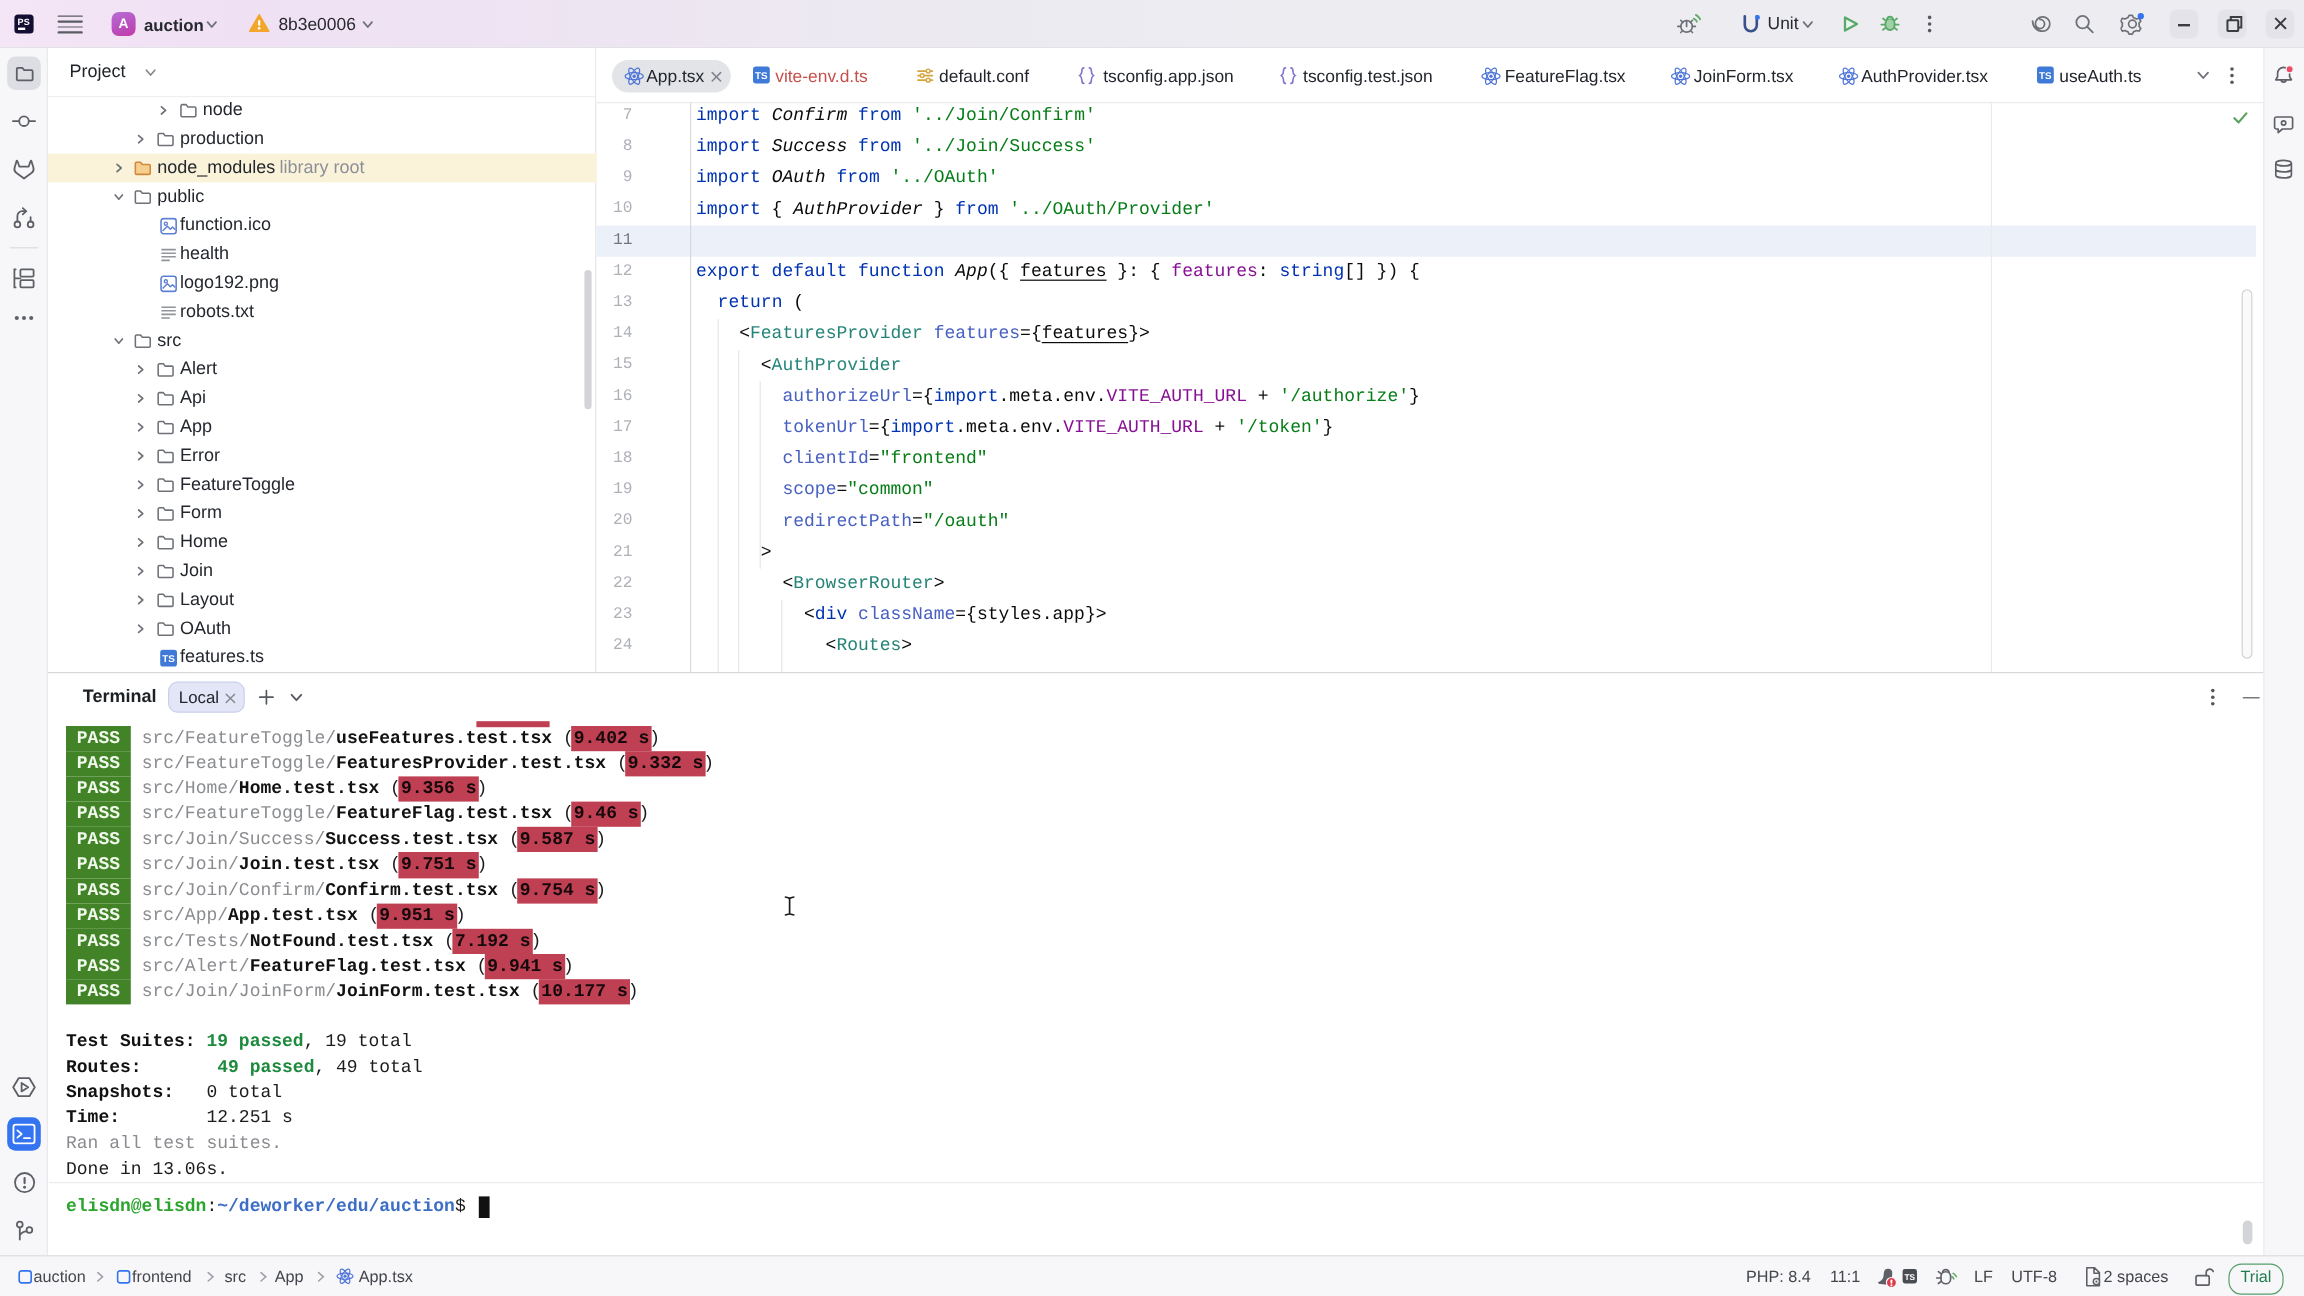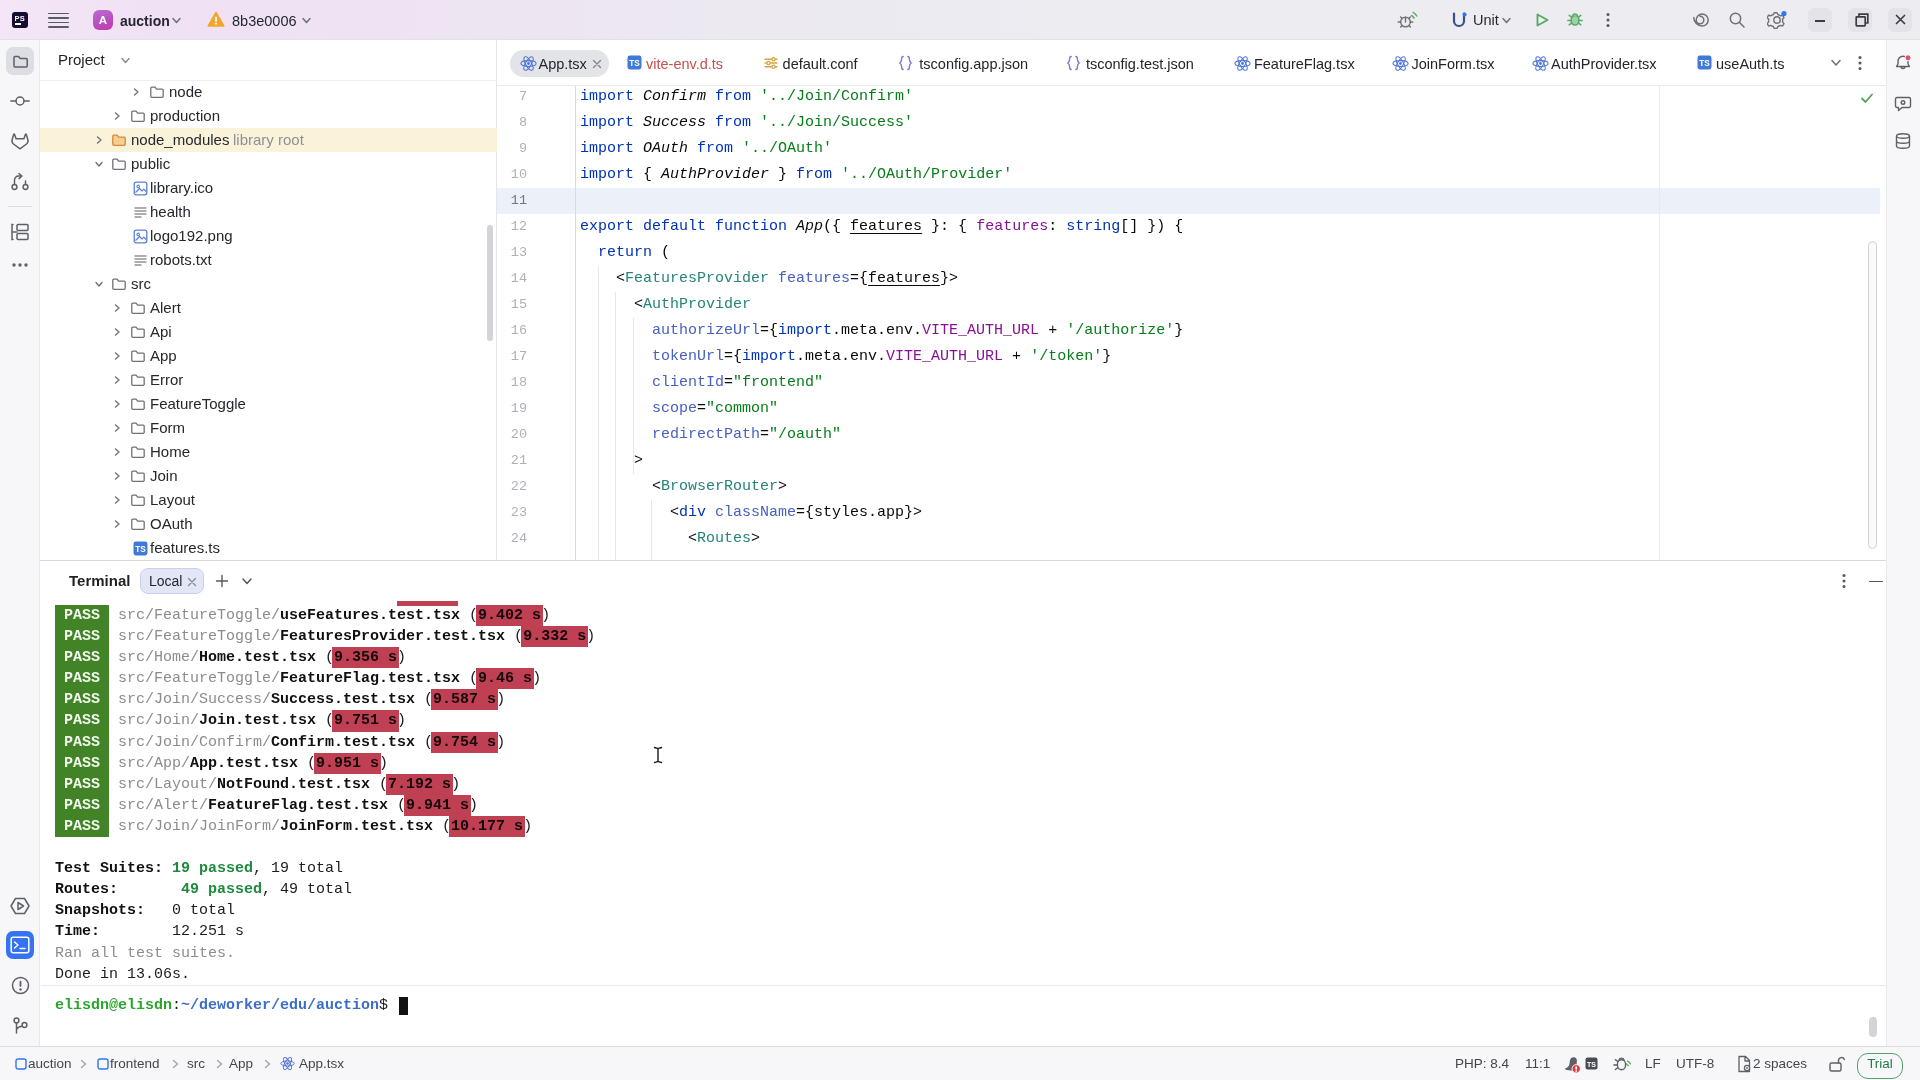--- a/index.html
+++ b/index.html
@@ -344,21 +344,21 @@
         <span class="lbl" style="left:91px;">public</span>
       </div>
   <div class="trow" style="top:136px;">
         <span style="position:absolute;left:93px;top:5px;">
           <svg width="15" height="15" viewBox="0 0 15 15">
             <rect x="1.2" y="1.2" width="12.6" height="12.6" rx="2" stroke="#5c7fd4" stroke-width="1.3" fill="none"></rect>
             <circle cx="5.2" cy="5.4" r="1.3" stroke="#5c7fd4" stroke-width="1.1" fill="none"></circle>
             <path d="M2.5 11.5 L6.5 7.5 L9 10 L10.8 8.2 L13 10.5" stroke="#5c7fd4" stroke-width="1.2" fill="none" stroke-linejoin="round"></path>
           </svg>
         </span>
-        <span class="lbl" style="left:110px;">library.ico</span>
+        <span class="lbl" style="left:110px;">function.ico</span>
       </div>
   <div class="trow" style="top:160px;">
         <span style="position:absolute;left:93px;top:5px;">
           <svg width="15" height="15" viewBox="0 0 15 15">
             <path d="M1.5 3 h12 M1.5 6 h12 M1.5 9 h12 M1.5 12 h7" stroke="#91949c" stroke-width="1.3" fill="none"></path>
           </svg>
         </span>
         <span class="lbl" style="left:110px;">health</span>
       </div>
   <div class="trow" style="top:184px;">
@@ -726,21 +726,21 @@
   </div>
   <div style="position:absolute;left:357px;top:40px;width:61px;height:5px;background:#bf3f53;"></div>
   <div id="term-pre"><span class="pb"> PASS </span> <span class="pth">src/FeatureToggle/</span><b>useFeatures.test.tsx</b> (<span class="tr">9.402 s</span>)
 <span class="pb"> PASS </span> <span class="pth">src/FeatureToggle/</span><b>FeaturesProvider.test.tsx</b> (<span class="tr">9.332 s</span>)
 <span class="pb"> PASS </span> <span class="pth">src/Home/</span><b>Home.test.tsx</b> (<span class="tr">9.356 s</span>)
 <span class="pb"> PASS </span> <span class="pth">src/FeatureToggle/</span><b>FeatureFlag.test.tsx</b> (<span class="tr">9.46 s</span>)
 <span class="pb"> PASS </span> <span class="pth">src/Join/Success/</span><b>Success.test.tsx</b> (<span class="tr">9.587 s</span>)
 <span class="pb"> PASS </span> <span class="pth">src/Join/</span><b>Join.test.tsx</b> (<span class="tr">9.751 s</span>)
 <span class="pb"> PASS </span> <span class="pth">src/Join/Confirm/</span><b>Confirm.test.tsx</b> (<span class="tr">9.754 s</span>)
 <span class="pb"> PASS </span> <span class="pth">src/App/</span><b>App.test.tsx</b> (<span class="tr">9.951 s</span>)
-<span class="pb"> PASS </span> <span class="pth">src/Layout/</span><b>NotFound.test.tsx</b> (<span class="tr">7.192 s</span>)
+<span class="pb"> PASS </span> <span class="pth">src/Tests/</span><b>NotFound.test.tsx</b> (<span class="tr">7.192 s</span>)
 <span class="pb"> PASS </span> <span class="pth">src/Alert/</span><b>FeatureFlag.test.tsx</b> (<span class="tr">9.941 s</span>)
 <span class="pb"> PASS </span> <span class="pth">src/Join/JoinForm/</span><b>JoinForm.test.tsx</b> (<span class="tr">10.177 s</span>)
 
 <b>Test Suites:</b> <span class="gr">19 passed</span>, 19 total
 <b>Routes:</b>       <span class="gr">49 passed</span>, 49 total
 <b>Snapshots:</b>   0 total
 <b>Time:</b>        12.251 s
 <span class="gy">Ran all test suites.</span>
 Done in 13.06s.</div>
   <div style="position:absolute;left:1px;top:424px;width:1845px;height:1px;background:#e9eaed;"></div>

